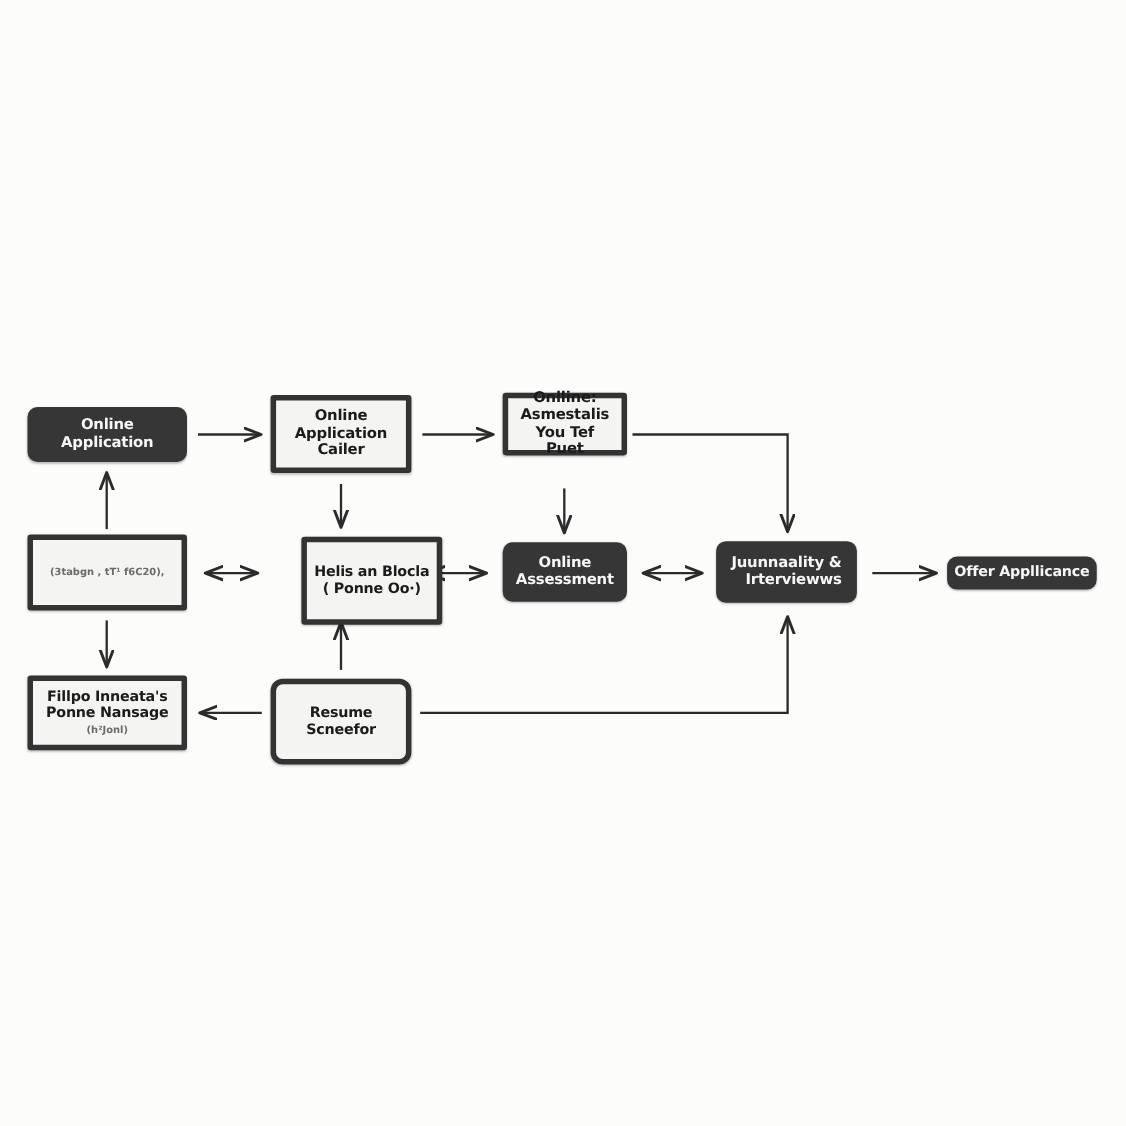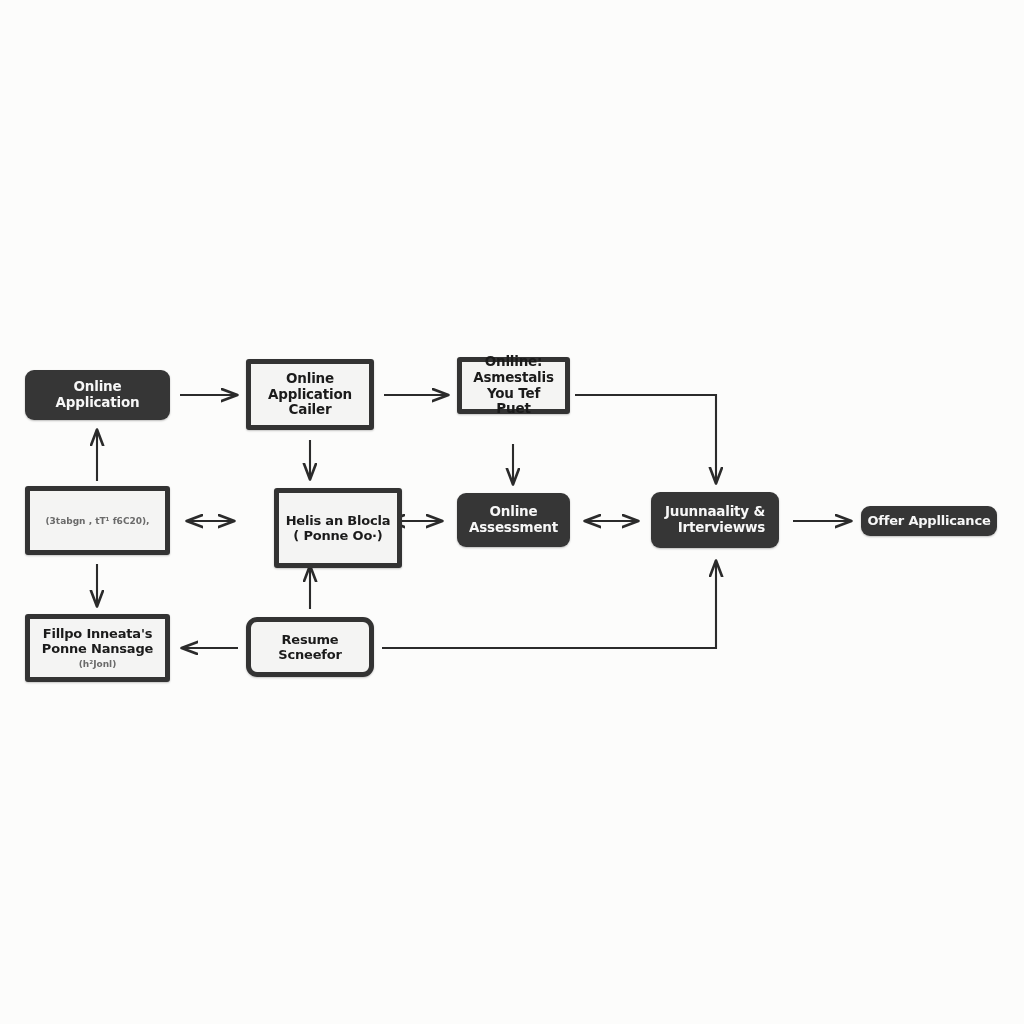--- a/index.html
+++ b/index.html
@@ -172,19 +172,19 @@
           <span class="node-label lbl-13">Offer Appllicance</span>
         </div>
       </div>
       <div class="node framed" style="left: 25px; top: 614px; width: 145px; height: 68px;">
         <div class="stack">
           <span class="node-label lbl-13">Fillpo Inneata's
 Ponne Nansage</span>
           <span class="node-label sub">(h²Jonl)</span>
         </div>
       </div>
-      <div class="node framed rounded" style="left: 246px; top: 617px; width: 128px; height: 60px;">
+      <div class="node framed rounded" style="left: 246px; top: 617px; width: 128px; height: 78px;">
         <div class="stack">
           <span class="node-label lbl-13">Resume Scneefor</span>
         </div>
       </div>
     </div>
 </div>
 
 </body></html>

